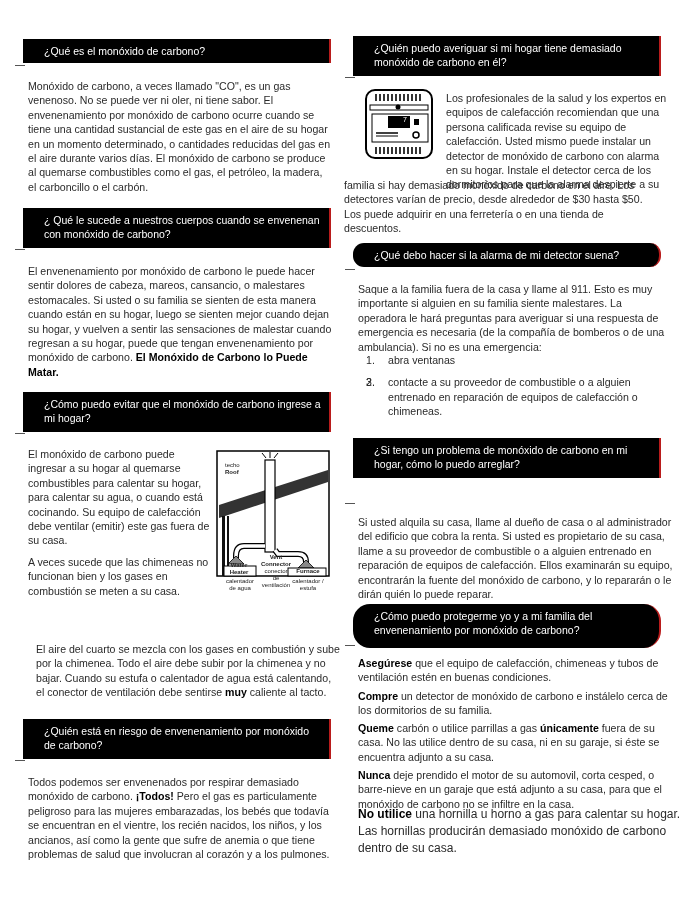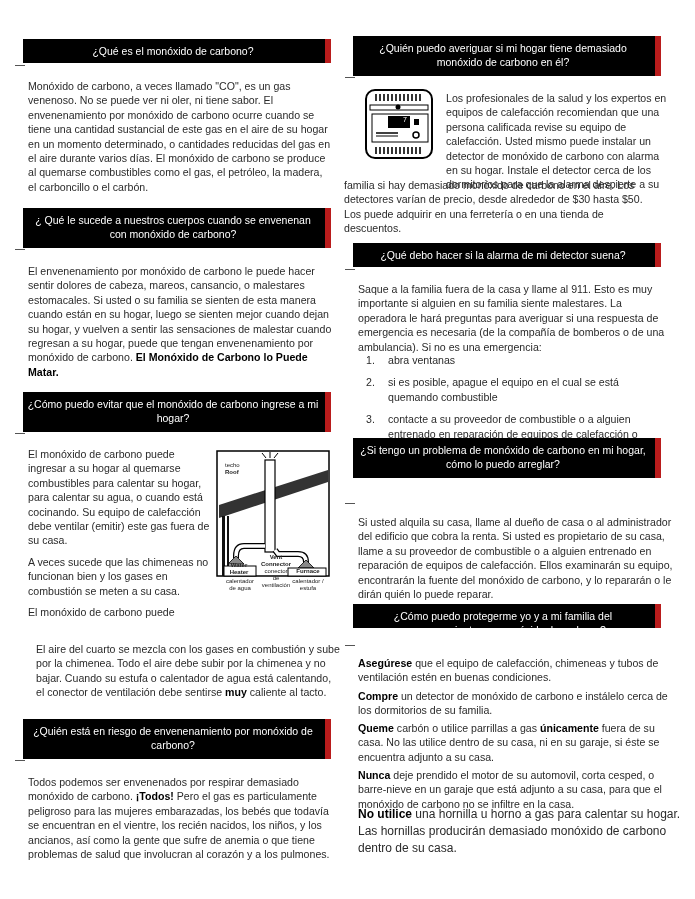--- a/index.html
+++ b/index.html
@@ -1,20 +1,20 @@
 <!DOCTYPE html>
 <html><head>
 <meta charset="utf-8">
 <style>
   html, body { margin: 0; padding: 0; background: #ffffff; }
   body { width: 695px; height: 899px; position: relative; overflow: hidden;
          font-family: "Liberation Sans", sans-serif; color: #222222; }
   .hdr { position: absolute; background: #000000; color: #ffffff; font-size: 10.5px;
-         line-height: 14px; padding: 5px 6px 5px 4px; box-sizing: border-box;
-         border-right: 6px solid #b91c1c; text-align: center; }
+         line-height: 14px; padding: 5px 6px 5px 21px; box-sizing: border-box;
+         border-right: 2px solid #b91c1c; }
   .hdr-line { position: absolute; height: 1px; background: #555555; }
   .para { position: absolute; font-size: 10.6px; line-height: 14.4px; color: #2a2a2a; }
   .para b { color: #000000; }
   .fig { position: absolute; }
   ol.steps { margin: 0; padding: 0; list-style: none; }
   ol.steps li { position: relative; padding-left: 30px; margin-bottom: 8px; }
   ol.steps li .num { position: absolute; left: 8px; top: 0; }
   .small-cap { font-size: 6px; text-align: center; line-height: 7px; color: #222; }
 </style>
 </head>
@@ -36,21 +36,20 @@
     <span>El envenenamiento por monóxido de carbono le puede hacer sentir dolores de cabeza, mareos, cansancio, o malestares estomacales. Si usted o su familia se sienten de esta manera cuando están en su hogar, luego se sienten mejor cuando dejan su hogar, y vuelven a sentir las sensaciones de malestar cuando regresan a su hogar, puede que tengan envenenamiento por monóxido de carbono. </span><b>El Monóxido de Carbono lo Puede Matar.</b>
   </div>
 
   <div class="hdr" style="left:23px; top:392px; width:308px; height:40px;">
     <span>¿Cómo puedo evitar que el monóxido de carbono ingrese a mi hogar?</span>
   </div>
   <div class="hdr-line" style="left:15px; top:433px; width:10px;"></div>
   <div class="para" style="left:28px; top:447px; width:182px;">El monóxido de carbono puede ingresar a su hogar al quemarse combustibles para calentar su hogar, para calentar su agua, o cuando está cocinando. Su equipo de calefacción debe ventilar (emitir) este gas fuera de su casa.</div>
   <div class="para" style="left:28px; top:555px; width:182px;">A veces sucede que las chimeneas no funcionan bien y los gases en combustión se meten a su casa.</div>
   <div class="para" style="left:28px; top:605px; width:305px;">
-    <div>El monóxido de carbono puede</div>
   </div>
   <div class="para" style="left:36px; top:642px; width:305px;">
     <span>El aire del cuarto se mezcla con los gases en combustión y sube por la chimenea. Todo el aire debe subir por la chimenea y no bajar. Cuando su estufa o calentador de agua está calentando, el conector de ventilación debe sentirse </span><b>muy</b><span> caliente al tacto.</span>
   </div>
 
   <div class="fig" style="left:216px; top:450px; width:115px; height:150px;">
     <svg width="115" height="150" viewBox="0 0 115 150">
       <rect x="1" y="1" width="112" height="125" fill="#ffffff" stroke="#000" stroke-width="1.5"></rect>
 
       <polygon points="3,55 112,20 112,32 3,68" fill="#333"></polygon>
@@ -157,40 +156,40 @@
       <circle cx="52" cy="47" r="3" fill="#fff" stroke="#000" stroke-width="1.5"></circle>
       <line x1="12" y1="45" x2="34" y2="45" stroke="#000" stroke-width="1.5"></line>
       <line x1="12" y1="48" x2="34" y2="48" stroke="#000" stroke-width="1"></line>
     </svg>
     <span style="position:absolute; left:39px; top:28px; color:#fff; font-size:7px;">7</span>
   </div>
 
   <div class="para" style="left:446px; top:91px; width:225px;">Los profesionales de la salud y los expertos en equipos de calefacción recomiendan que una persona calificada revise su equipo de calefacción. Usted mismo puede instalar un detector de monóxido de carbono con alarma en su hogar. Instale el detector cerca de los dormitorios para que la alarma despierte a su</div>
   <div class="para" style="left:344px; top:178px; width:315px;">familia si hay demasiado monóxido de carbono en el aire. Los detectores varían de precio, desde alrededor de $30 hasta $50. Los puede adquirir en una ferretería o en una tienda de descuentos.</div>
 
-  <div class="hdr" style="left:353px; top:243px; width:308px; height:24px;">
+  <div class="hdr" style="left:353px; top:243px; width:308px; height:24px;border-radius:11px;">
     <span>¿Qué debo hacer si la alarma de mi detector suena?</span>
   </div>
   <div class="hdr-line" style="left:345px; top:269px; width:10px;"></div>
   <div class="para" style="left:358px; top:282px; width:315px;">Saque a la familia fuera de la casa y llame al 911. Esto es muy importante si alguien en su familia siente malestares. La operadora le hará preguntas para averiguar si una respuesta de emergencia es necesaria (de la compañía de bomberos o de una ambulancia). Si no es una emergencia:</div>
   <div class="para" style="left:358px; top:353px; width:300px;">
     <ol class="steps">
       <li><span class="num">1.</span><span>abra ventanas</span></li>
-      <li><span class="num">2.</span><span>si es posible, apague el equipo en el cual se está quemando combustible</span></li>
+      <li><span class="num">2.</span></li>
       <li><span class="num">3.</span><span>contacte a su proveedor de combustible o a alguien entrenado en reparación de equipos de calefacción o chimeneas.</span></li>
     </ol>
   </div>
 
   <div class="hdr" style="left:353px; top:438px; width:308px; height:40px;">
     <span>¿Si tengo un problema de monóxido de carbono en mi hogar, cómo lo puedo arreglar?</span>
   </div>
   <div class="hdr-line" style="left:345px; top:503px; width:10px;"></div>
   <div class="para" style="left:358px; top:515px; width:315px;">Si usted alquila su casa, llame al dueño de casa o al administrador del edificio que cobra la renta. Si usted es propietario de su casa, llame a su proveedor de combustible o a alguien entrenado en reparación de equipos de calefacción. Ellos examinarán su equipo, encontrarán la fuente del monóxido de carbono, y lo repararán o le dirán quién lo puede reparar.</div>
 
-  <div class="hdr" style="left:353px; top:604px; width:308px; height:24px;">
+  <div class="hdr" style="left:353px; top:604px; width:308px; height:44px;border-radius:17px;">
     <span>¿Cómo puedo protegerme yo y a mi familia del envenenamiento por monóxido de carbono?</span>
   </div>
   <div class="hdr-line" style="left:345px; top:645px; width:10px;"></div>
 
   <div class="para" style="left:358px; top:656px; width:310px;">
     <b>Asegúrese</b><span> que el equipo de calefacción, chimeneas y tubos de ventilación estén en buenas condiciones.</span>
   </div>
   <div class="para" style="left:358px; top:689px; width:310px;">
     <b>Compre</b><span> un detector de monóxido de carbono e instálelo cerca de los dormitorios de su familia.</span>
   </div>

